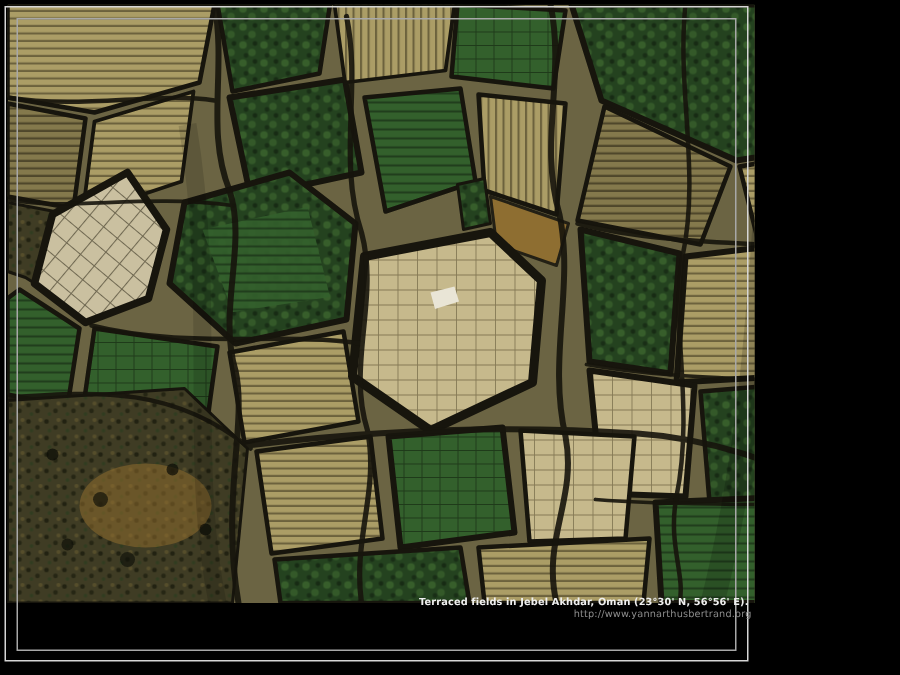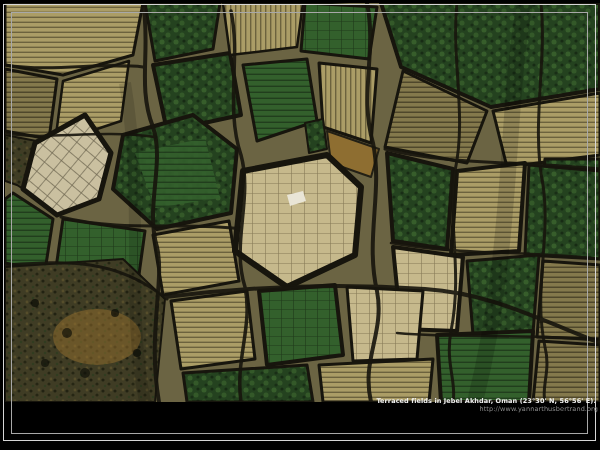--- a/index.html
+++ b/index.html
@@ -1,17 +1,17 @@
 <!DOCTYPE html>
 <html style="--c-background: #000000; --c-frame-line: #d6d6d6; --c-frame-line-inner: #a8a8a8; --c-caption-text: #f0f0f0; --c-caption-url: #8c8c8c; --c-field-green-dark: #24421f; --c-field-green: #33602c; --c-field-green-light: #4a7a38; --c-terrace-tan: #ab9d66; --c-terrace-tan-light: #c6b98c; --c-terrace-tan-dark: #84794c; --c-soil-olive: #6b6443; --c-scrub: #3f3c24; --c-path-dark: #17150d; --c-orange-soil: #95702e; --c-white-spot: #e9e5d6;"><head>
 <meta charset="utf-8">
 <style>
   html,body{margin:0;padding:0;background:#000;}
   .stage{
-    position:relative;width:600px;height:450px;
+    position:relative;width:503px;height:450px;
     background:var(--c-background,#000);
     overflow:hidden;
     font-family:"DejaVu Sans","Liberation Sans",sans-serif;
   }
   .photo{
     position:absolute;left:5px;top:3px;width:595px;height:399px;
     overflow:hidden;
   }
   .photo svg{display:block;}
   .frame-outer{

